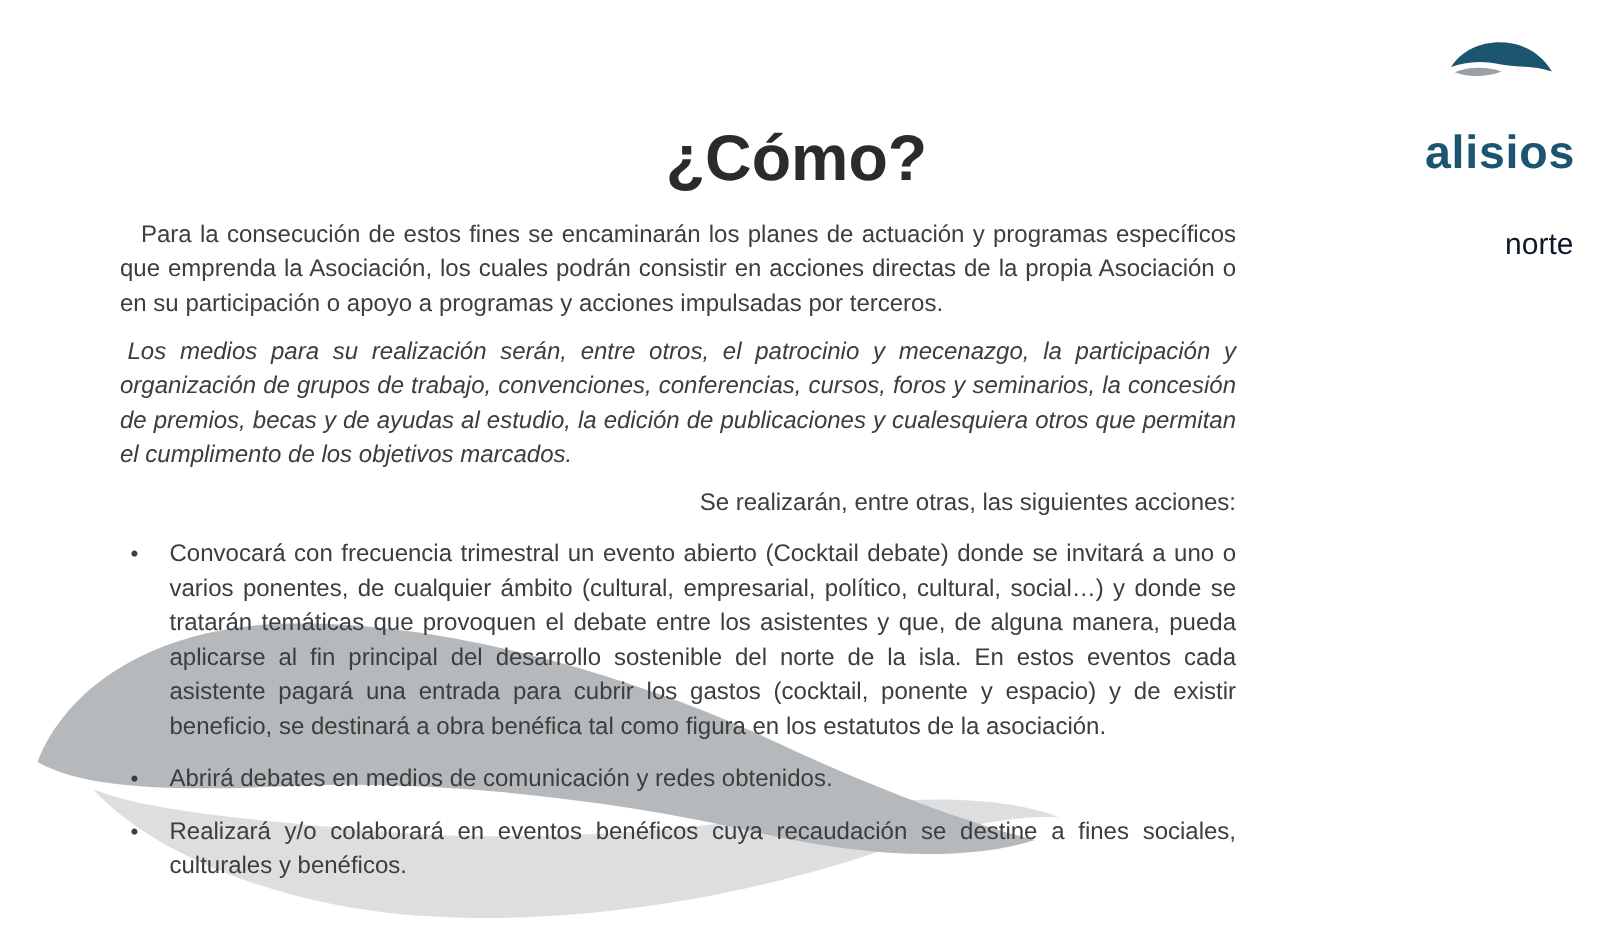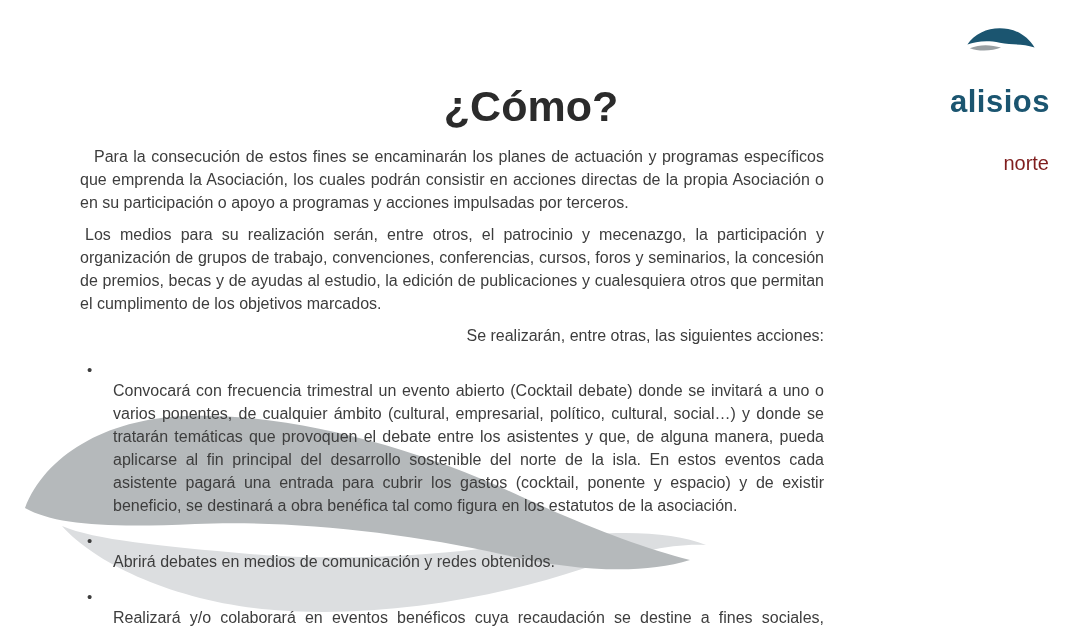--- a/index.html
+++ b/index.html
@@ -40,21 +40,21 @@
   .logo-wave { width: 72px; height: 30px; margin-right: 13px; margin-bottom: -6px; }
   .logo-name {
     font-size: 31px;
     font-weight: bold;
     letter-spacing: 0.5px;
     color: #1b5570;
     line-height: 1.05;
   }
   .logo-sub {
     font-size: 20px;
-    color: #7f1d1d;
+    color: #0f172a;
     line-height: 1.0;
     margin-top: -2px;
     margin-right: 1px;
   }
   
   .title {
     position: absolute;
     top: 82px;
     left: 0;
     width: 1062px;
@@ -70,36 +70,35 @@
     left: 0;
     width: 868px;
     padding: 0 44px 0 80px;
     z-index: 1;
     color: #3d3d3d;
     font-size: 16px;
     line-height: 23px;
   }
   .para { text-align: justify; margin-bottom: 9px; }
   .para.indent-lg { text-indent: 14px; }
-  .para.indent-sm { text-indent: 5px; }
+  .para.indent-sm { text-indent: 5px; font-style: italic; }
   .intro-line { text-align: right; margin-bottom: 9px; }
   .bullet-list { margin-top: 11px; }
   .bullet-item {
     display: flex;
     margin-bottom: 12px;
   }
   .bullet-marker {
     flex: 0 0 33px;
     padding-left: 7px;
     font-size: 15px;
   }
   .bullet-text {
     flex: 1;
     text-align: justify;
-    margin-top: 21px;
   }
 </style>
 </head>
 <body>
 
 <div class="slide">
 
   <svg class="wave-deco" viewBox="0 0 712 215" preserveAspectRatio="none" aria-hidden="true">
     <path d="M 62,123
              C 95,160 170,196 262,206

